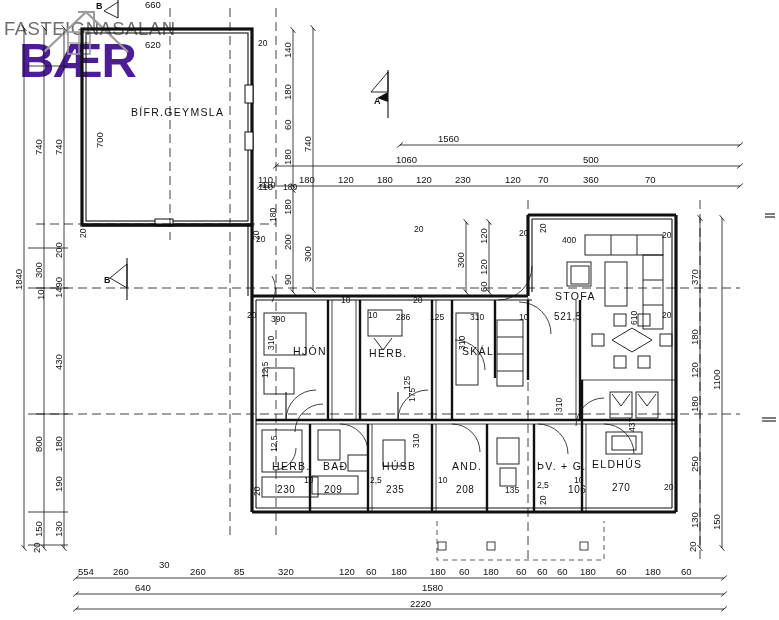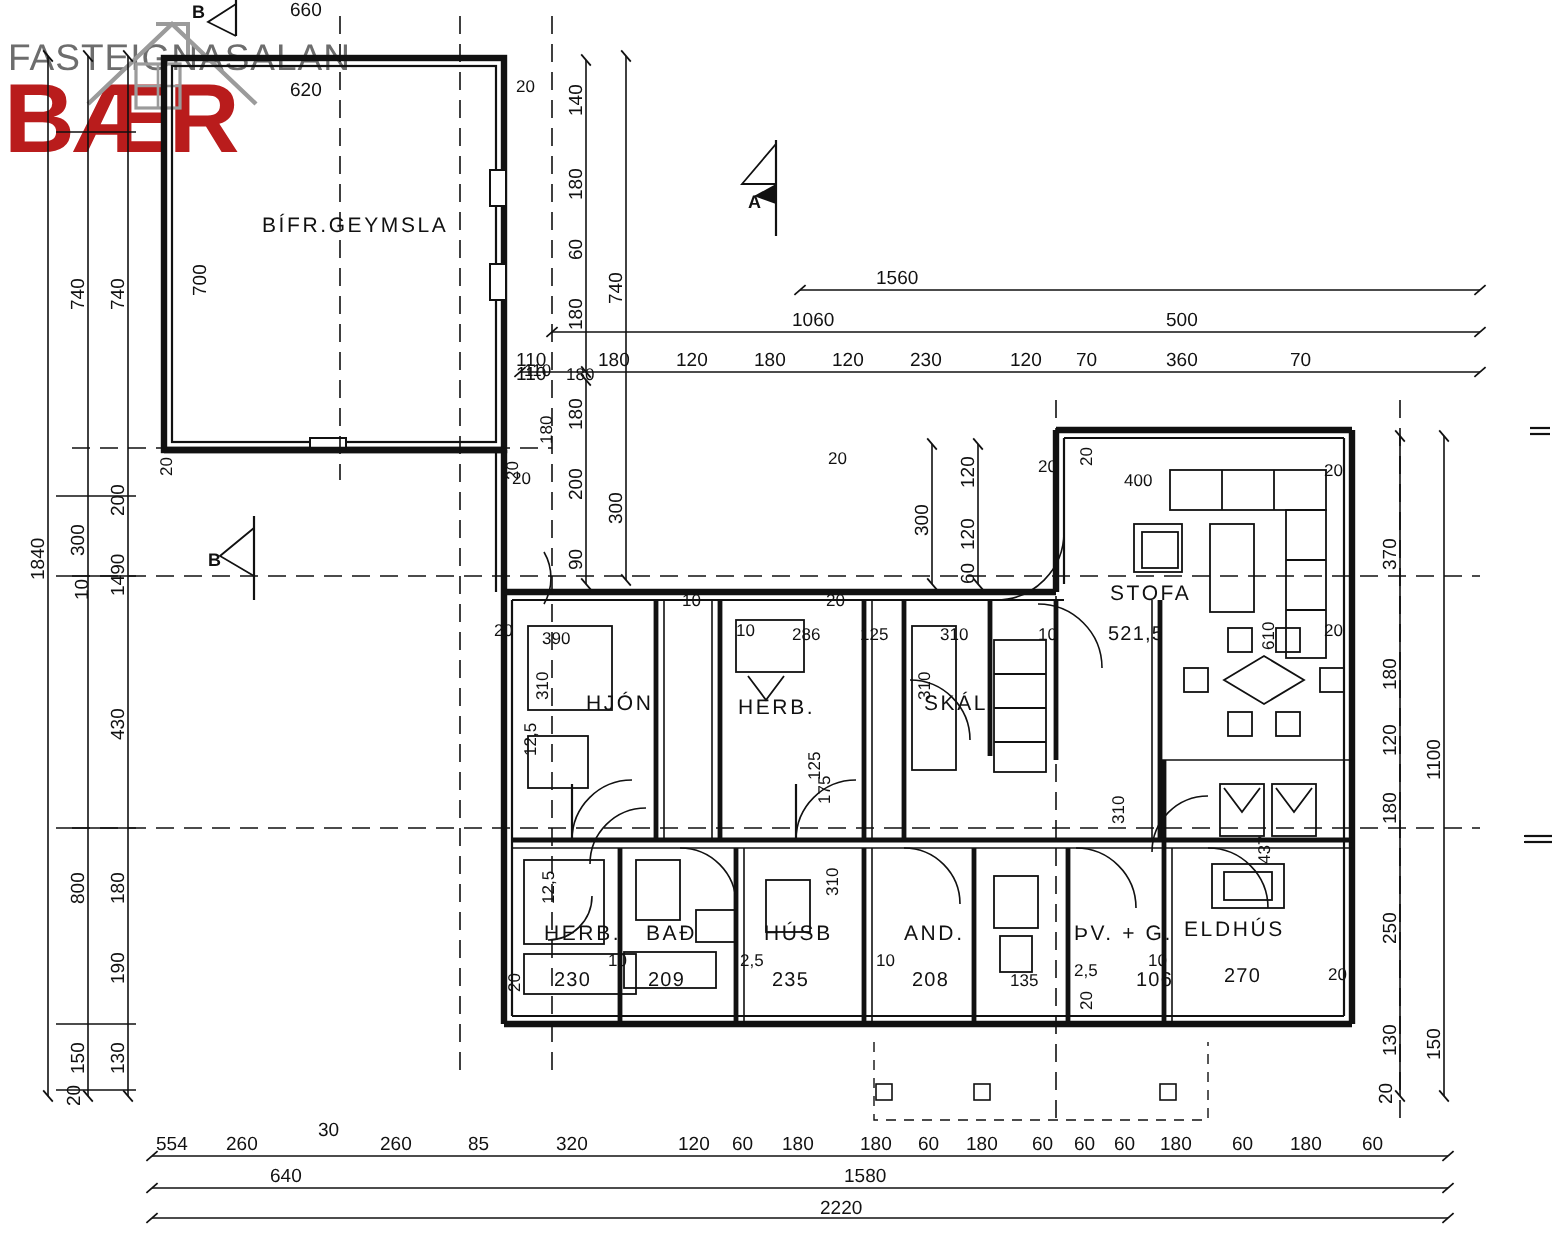--- a/index.html
+++ b/index.html
@@ -10,22 +10,22 @@
   }
   #stage{position:absolute;left:0;top:0;width:779px;height:620px;}
   svg{position:absolute;left:0;top:0;}
   .wm{position:absolute;left:0;top:18px;width:200px;pointer-events:none;}
   .wm-top{
     font-size:18.5px;letter-spacing:.5px;color:#6d6d6d;
     font-family:"Liberation Sans", sans-serif;white-space:nowrap;
     padding-left:4px;
   }
   .wm-bot{
-    font-size:49px;font-weight:bold;color:#b91c1c;letter-spacing:-1px;
-    line-height:.92;white-space:nowrap;padding-left:2px;margin-top:-2px;
+    font-size:49px;font-weight:bold;color:#4c1d95;letter-spacing:-1px;
+    line-height:.92;white-space:nowrap;padding-left:19px;margin-top:-2px;
     font-family:"Liberation Sans", sans-serif;
   }
   .dimtxt{font-size:9.5px;font-family:"Liberation Sans", sans-serif;fill:#111;}
   .dimtxt-s{font-size:8.5px;font-family:"Liberation Sans", sans-serif;fill:#111;}
   .roomtxt{font-size:10.5px;letter-spacing:1.3px;font-family:"Liberation Sans", sans-serif;fill:#111;}
   .areatxt{font-size:10px;letter-spacing:.6px;font-family:"Liberation Sans", sans-serif;fill:#111;}
   .secttxt{font-size:9px;font-weight:bold;font-family:"Liberation Sans", sans-serif;fill:#111;}
 </style>
 </head>
 <body>

